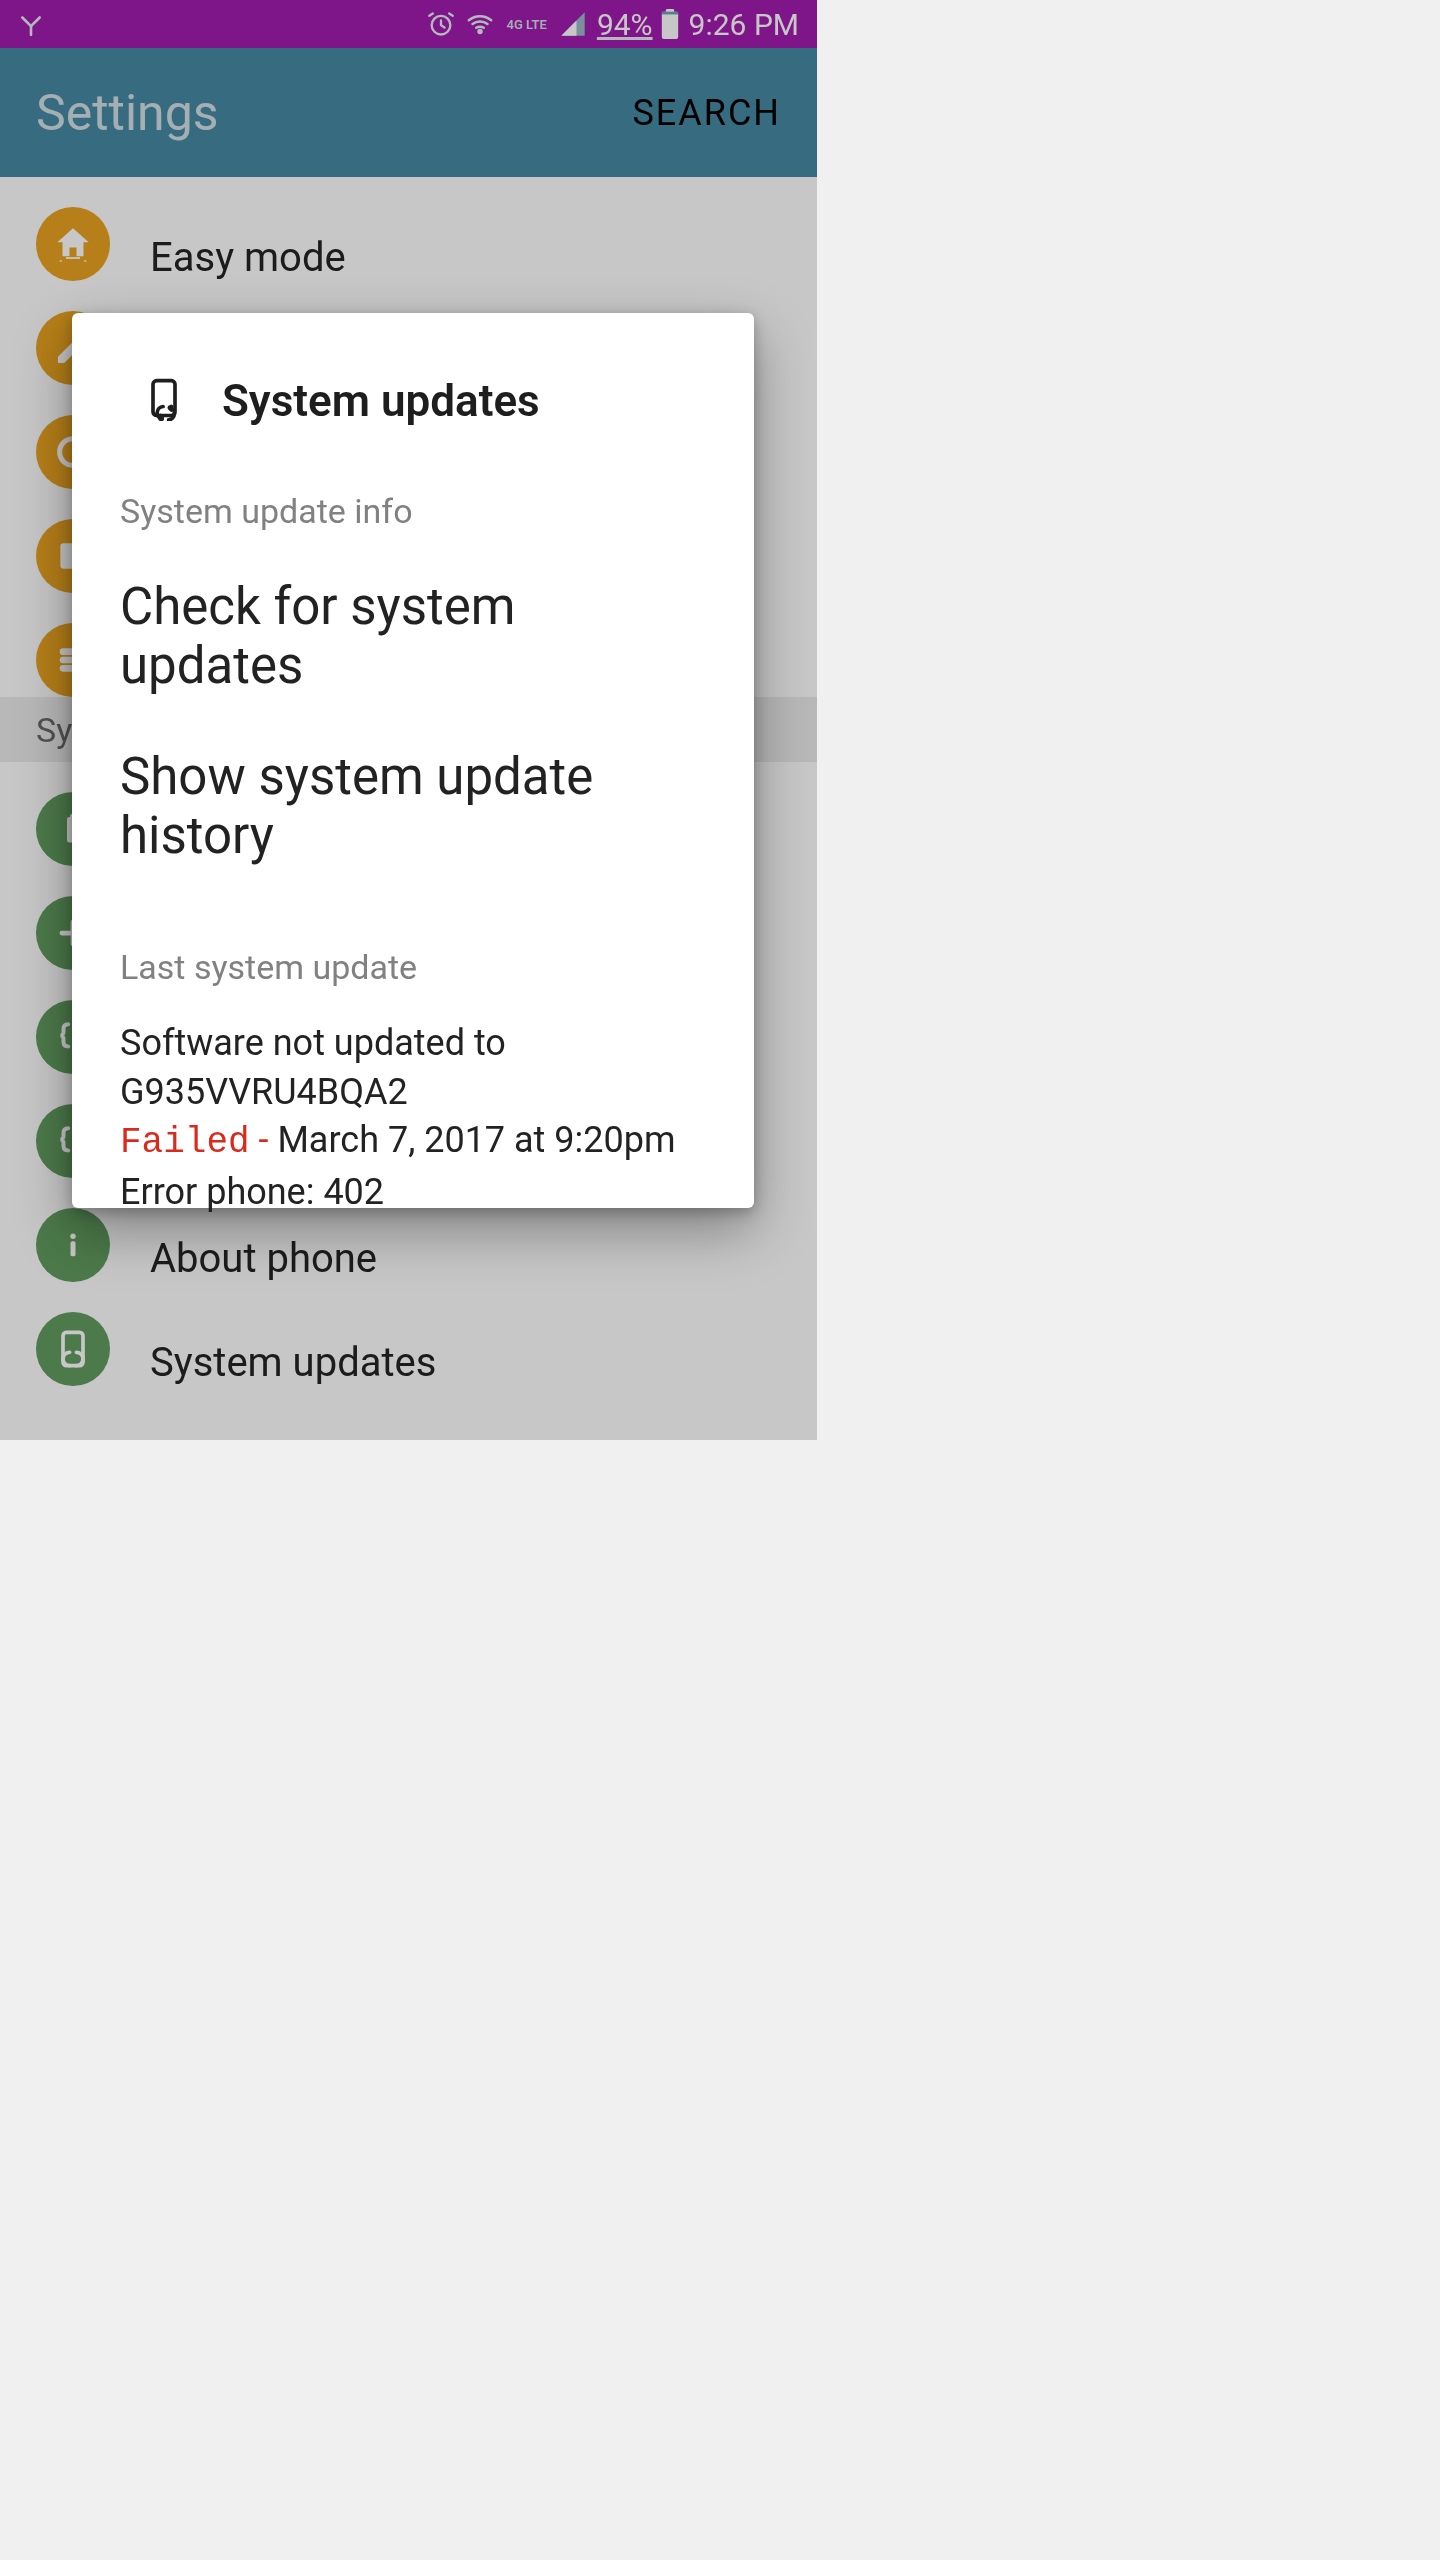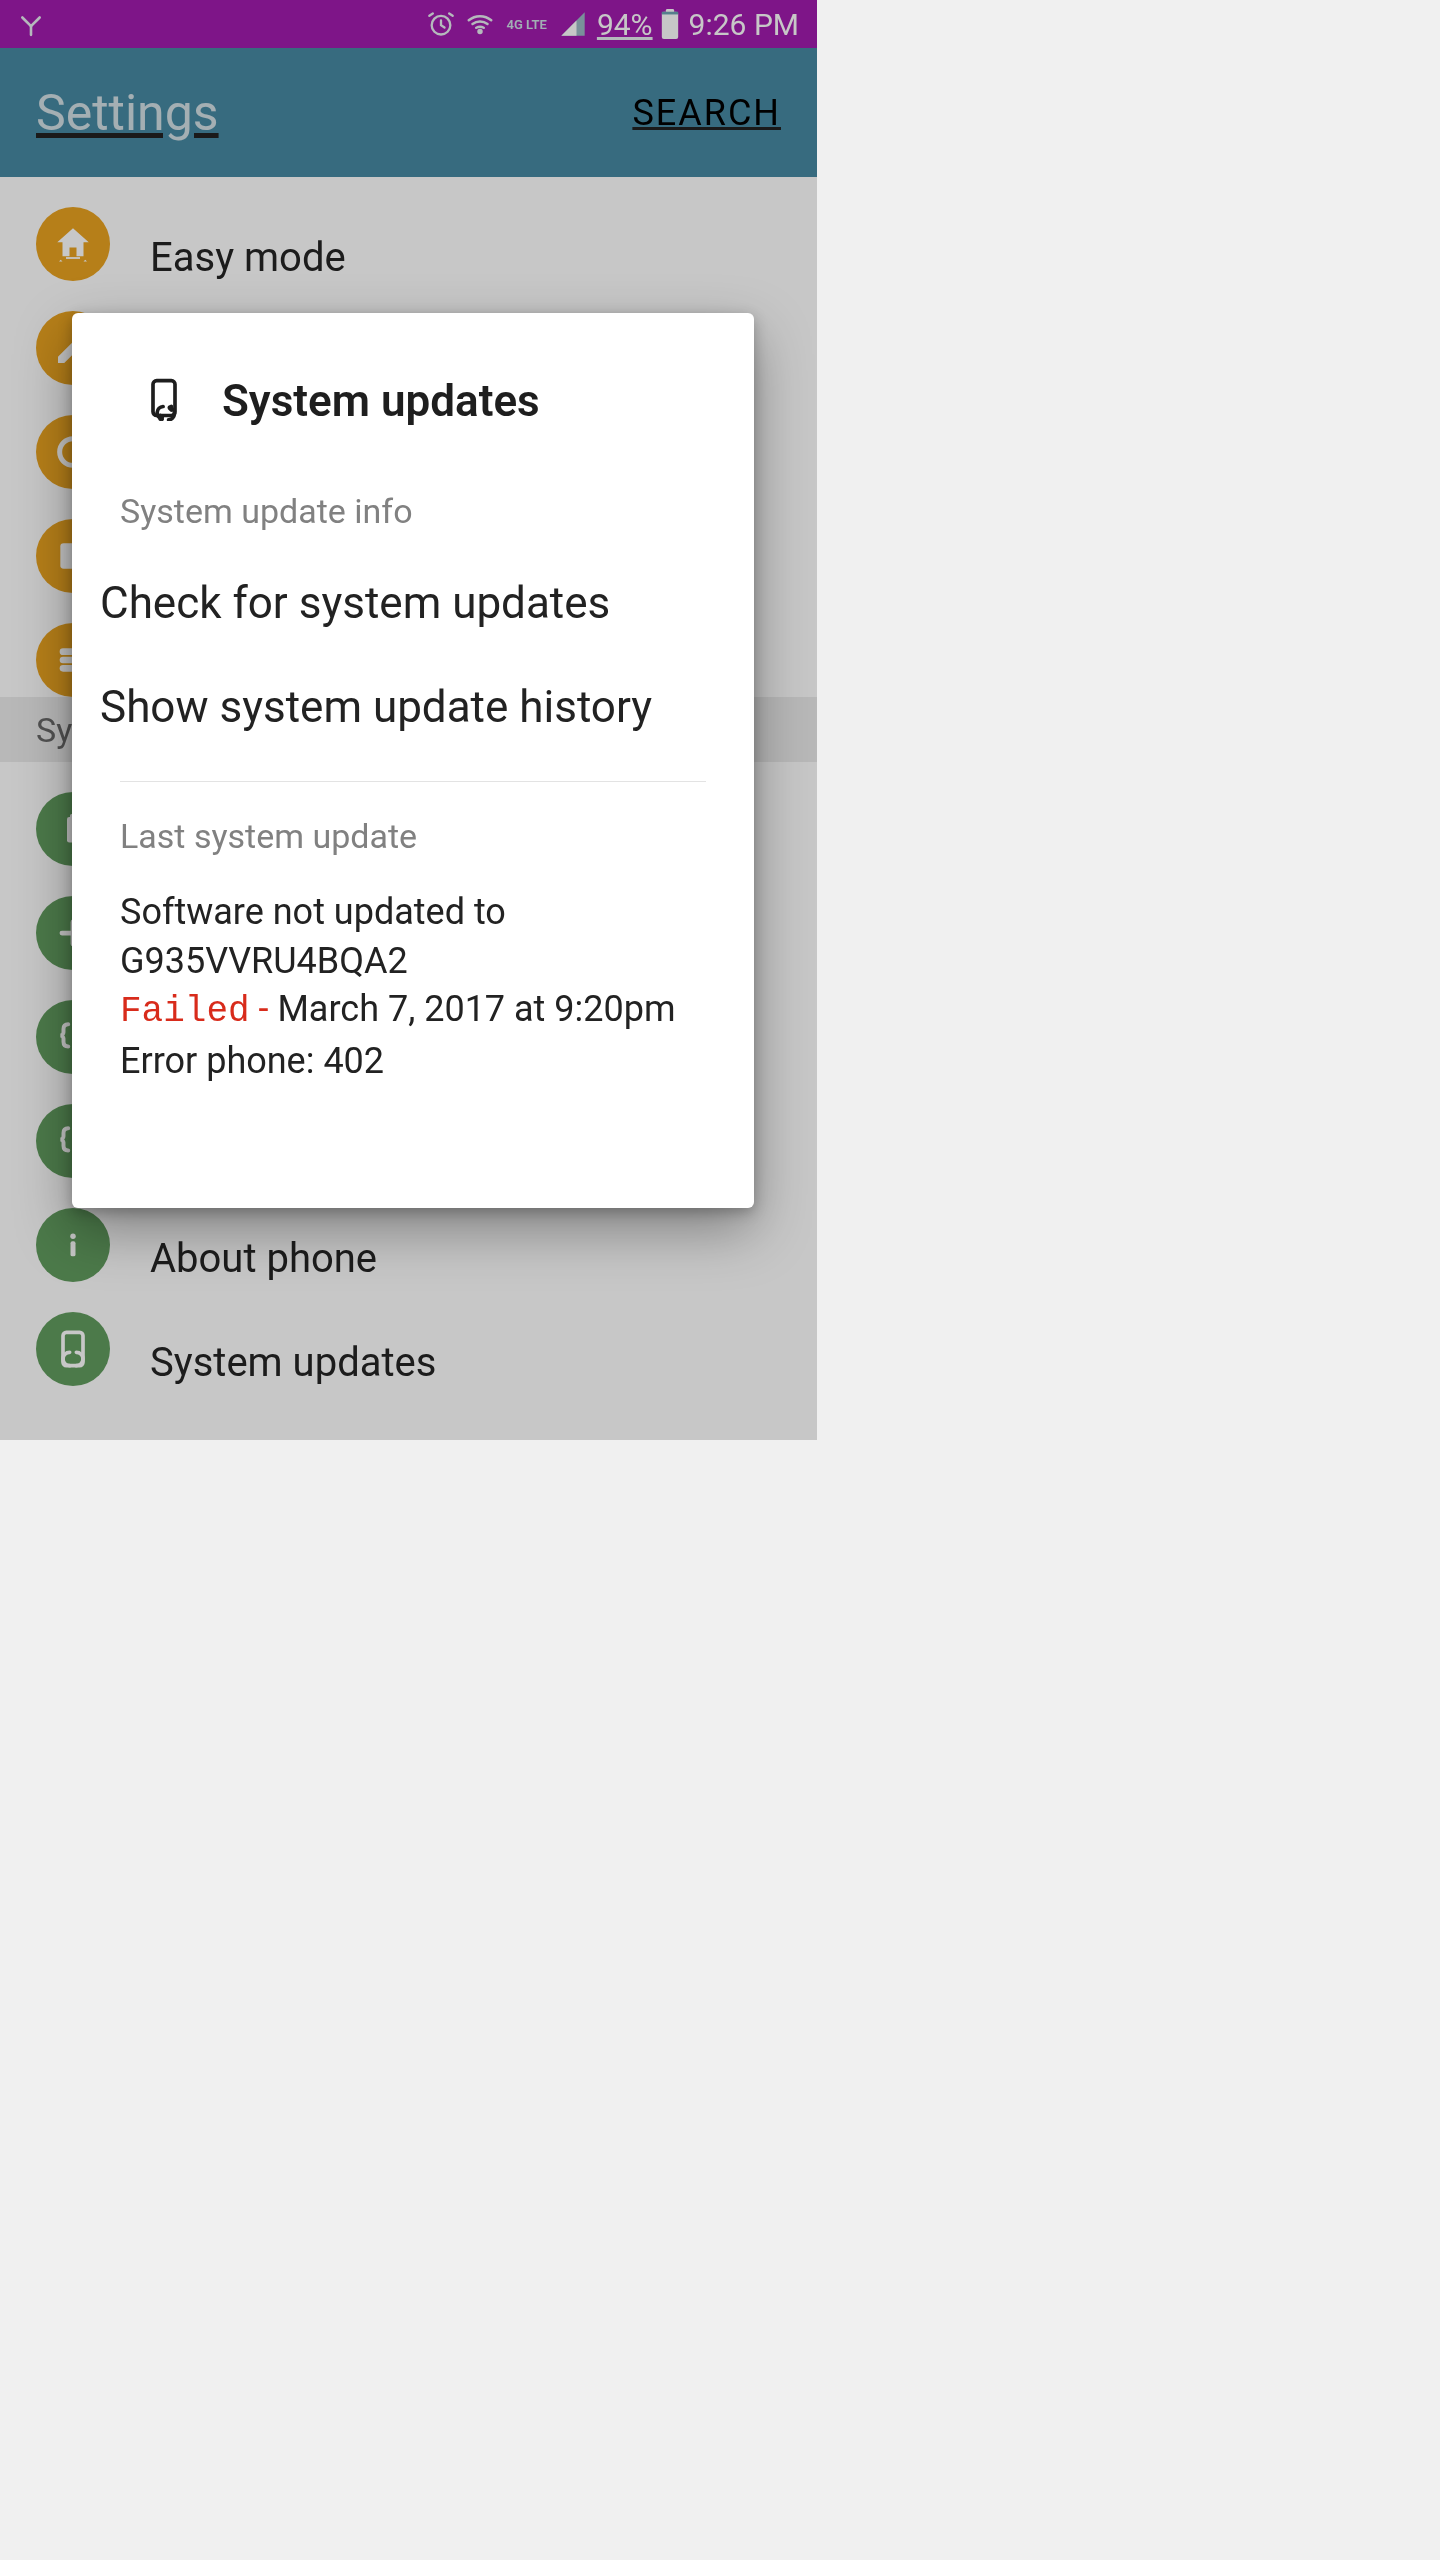--- a/index.html
+++ b/index.html
@@ -27,21 +27,20 @@
   .net-badge{ font-size:13px; color:#cfe0e7; letter-spacing:0px; font-weight:600; padding:1px 2px;}
   .batt{ display:flex; align-items:center; gap:8px;text-decoration:underline; }
   .batt-text, .clock-text{ font-size:30px; color:#ffffff; }
 
   
   .app-bar{
     height:129px;
     background:#478aa3;
     display:flex; align-items:center;
     padding:0 36px;
-    text-decoration:underline;
   }
   .app-title{ color:#d3e0e6; font-size:50px; font-weight:400; }
   .app-search{ margin-left:auto; color:#000000; font-size:36px; letter-spacing:2px; font-weight:400; }
 
   
   .settings-list{
     background:#ffffff;
     height:calc(100% - 177px);
     overflow:hidden;
   }
@@ -88,22 +87,22 @@
     display:flex; align-items:center;
     padding:62px 48px 30px 70px;
     gap:36px;
   }
   .dlg-header .title{ font-size:44px; font-weight:600; color:#1e1e1e; }
   .dlg-section-label{
     padding:34px 48px 20px 48px;
     font-size:34px; color:#818181;
   }
   .dlg-item{
-    padding:26px 28px;
-    font-size:44px; color:#222;
+    padding:26px 48px;
+    font-size:51px; color:#222;
   }
   .divider{
     margin:22px 48px 0 48px;
     height:1px; background:#e3e3e3;
   }
   .last-block{
     padding:12px 48px 0 48px;
     font-size:36px; color:#222;
     line-height:1.35;
   }

